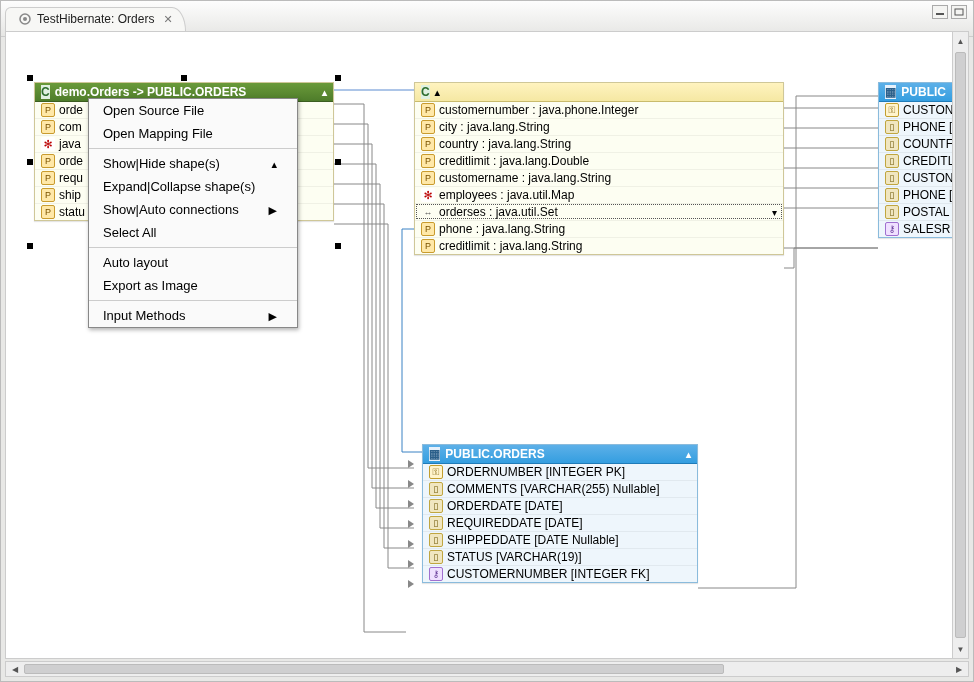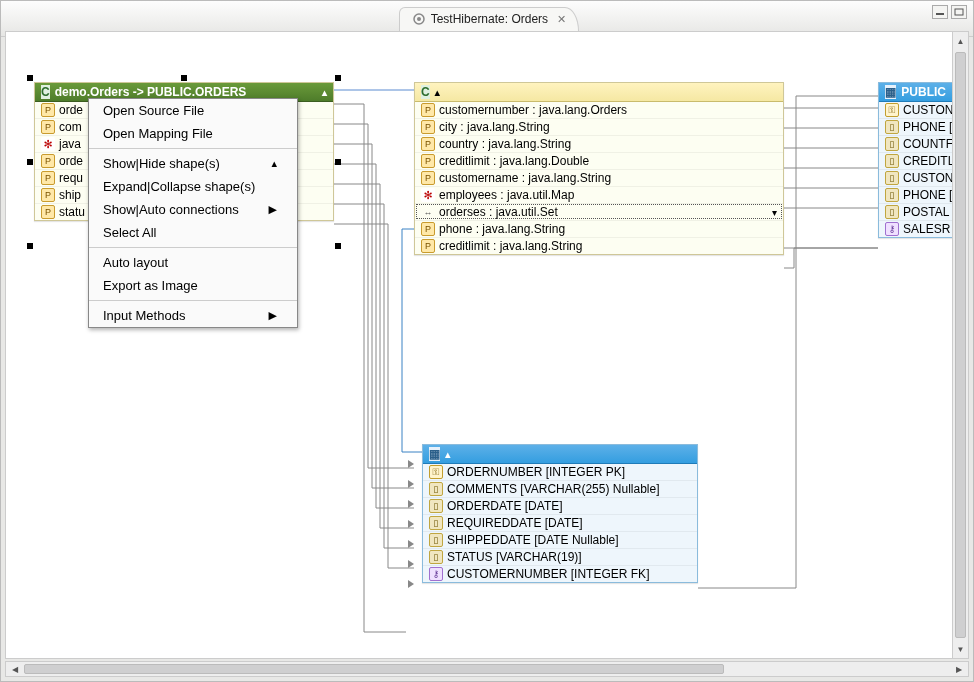--- a/index.html
+++ b/index.html
@@ -1,18 +1,18 @@
 <!DOCTYPE html>
 <html><head>
 <meta charset="utf-8">
 <style>
   * { box-sizing: border-box; }
   body { margin:0; font-family:"Segoe UI",Tahoma,Arial,sans-serif; font-size:12px; background:#f0f0f0; color:#000; }
   .window { width:974px; height:682px; background:#e8e8e6; position:relative; overflow:hidden; border:1px solid #bbb;}
-  .titlebar { height:36px; display:flex; align-items:center; background:linear-gradient(#fdfdfd,#e6e6e4); border-bottom:1px solid #ccc; position:relative;justify-content:center;}
+  .titlebar { height:36px; display:flex; align-items:center; background:linear-gradient(#fdfdfd,#e6e6e4); border-bottom:1px solid #ccc; position:relative;}
   .tab { display:flex; align-items:center; gap:5px; height:24px; padding:0 12px; background:#f7f7f5; border:1px solid #ccc; border-bottom:none; border-top-left-radius:6px; border-top-right-radius:14px 24px; margin-left:4px;}
   .tab-icon { width:14px; height:14px; display:inline-block;}
   .tab-title { font-size:12px; color:#222;}
   .tab-close { font-size:11px; color:#777; margin-left:4px; cursor:pointer;}
   .win-btns { position:absolute; right:6px; top:4px; display:flex; gap:3px;}
   .win-btn { width:16px; height:14px; border:1px solid #aaa; background:#f4f4f2; display:flex; align-items:center; justify-content:center; font-size:9px;}
   .canvas { position:absolute; left:4px; right:4px; top:30px; bottom:22px; background:#fff; border:1px solid #ccc; overflow:hidden;}
   .vscroll { position:absolute; right:0; top:0; bottom:0; width:16px; background:#eee; border-left:1px solid #ccc;}
   .vscroll .thumb { position:absolute; left:2px; right:2px; top:20px; bottom:20px; background:#cfcfd0; border:1px solid #bbb; border-radius:2px;}
   .vscroll .arrow { position:absolute; left:0; right:0; height:14px; display:flex; align-items:center; justify-content:center; font-size:8px; color:#555;}
@@ -45,21 +45,21 @@
   .ico.cl { background:#e0f0e0; border-color:#6aa46a; color:#2d6d2d;}
   .row .txt{ white-space:nowrap;}
   .row .chev{ margin-left:auto; font-size:10px;}
   .selected-row { outline:1px dotted #555; outline-offset:-2px;}
   
   .sel-handles { position:absolute; pointer-events:none;}
   .sel-handles .h { position:absolute; width:6px; height:6px; background:#000;}
   
   
   .menu { position:absolute; background:#fafafa; border:1px solid #888; box-shadow:1px 2px 4px rgba(0,0,0,0.3); font-size:13px; z-index:10; min-width:210px;}
-  .menu .item{ padding:4px 20px 4px 14px; display:flex; align-items:center; justify-content:space-between; cursor:default;}
+  .menu .item{ padding:4px 20px 4px 14px; display:flex; align-items:flex-end; justify-content:space-between; cursor:default;}
   .menu .sep{ height:1px; background:#ccc; margin:3px 0;}
   .menu .sub{ font-size:11px;}
   
   svg.conn { position:absolute; left:0; top:0; pointer-events:none;}
 </style>
 </head>
 <body>
 
 <div class="window">
   <div class="titlebar">
@@ -177,21 +177,21 @@
     </div>
 
     <div class="entity yellow light" style="left:408px; top:50px; width:370px;">
       <div class="hdr">
         <span class="ico cl">C</span>
         <span class="chev">▴</span>
       </div>
       <div class="rows" id="customers-rows">
           <div class="row">
             <span class="ico p">P</span>
-            <span class="txt">customernumber : java.lang.Orders</span>
+            <span class="txt">customernumber : java.phone.Integer</span>
           </div>
           <div class="row">
             <span class="ico p">P</span>
             <span class="txt">city : java.lang.String</span>
           </div>
           <div class="row">
             <span class="ico p">P</span>
             <span class="txt">country : java.lang.String</span>
           </div>
           <div class="row">
@@ -218,20 +218,21 @@
           <div class="row">
             <span class="ico p">P</span>
             <span class="txt">creditlimit : java.lang.String</span>
           </div>
         </div>
     </div>
 
     <div class="entity blue" style="left:416px; top:412px; width:276px;">
       <div class="hdr">
         <span class="ico db">▦</span>
+        <span class="title">PUBLIC.ORDERS</span>
         <span class="chev">▴</span>
       </div>
       <div class="rows" id="porders-rows">
           <div class="row">
             <span class="ico key">⚿</span>
             <span class="txt">ORDERNUMBER [INTEGER PK]</span>
           </div>
           <div class="row">
             <span class="ico col">▯</span>
             <span class="txt">COMMENTS [VARCHAR(255) Nullable]</span>

